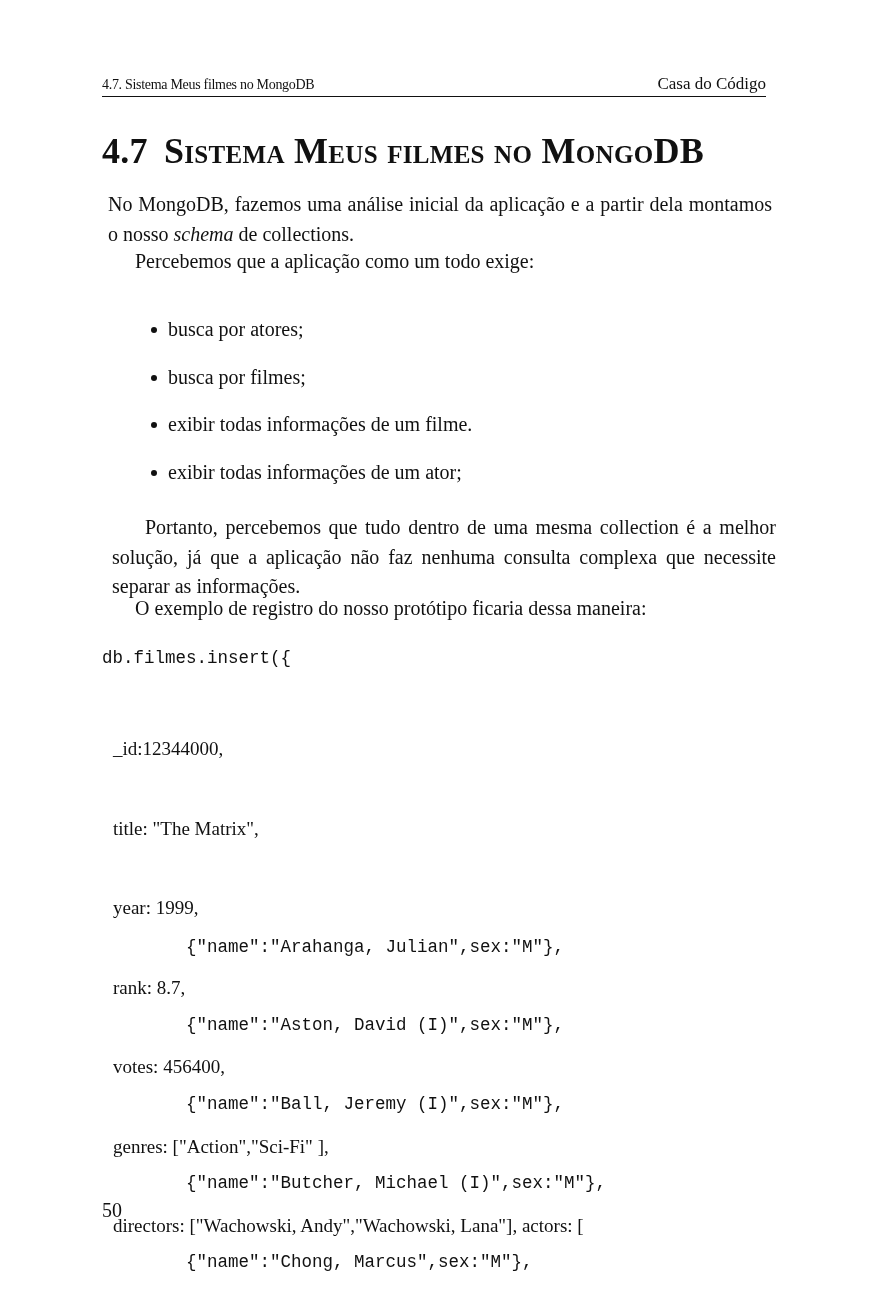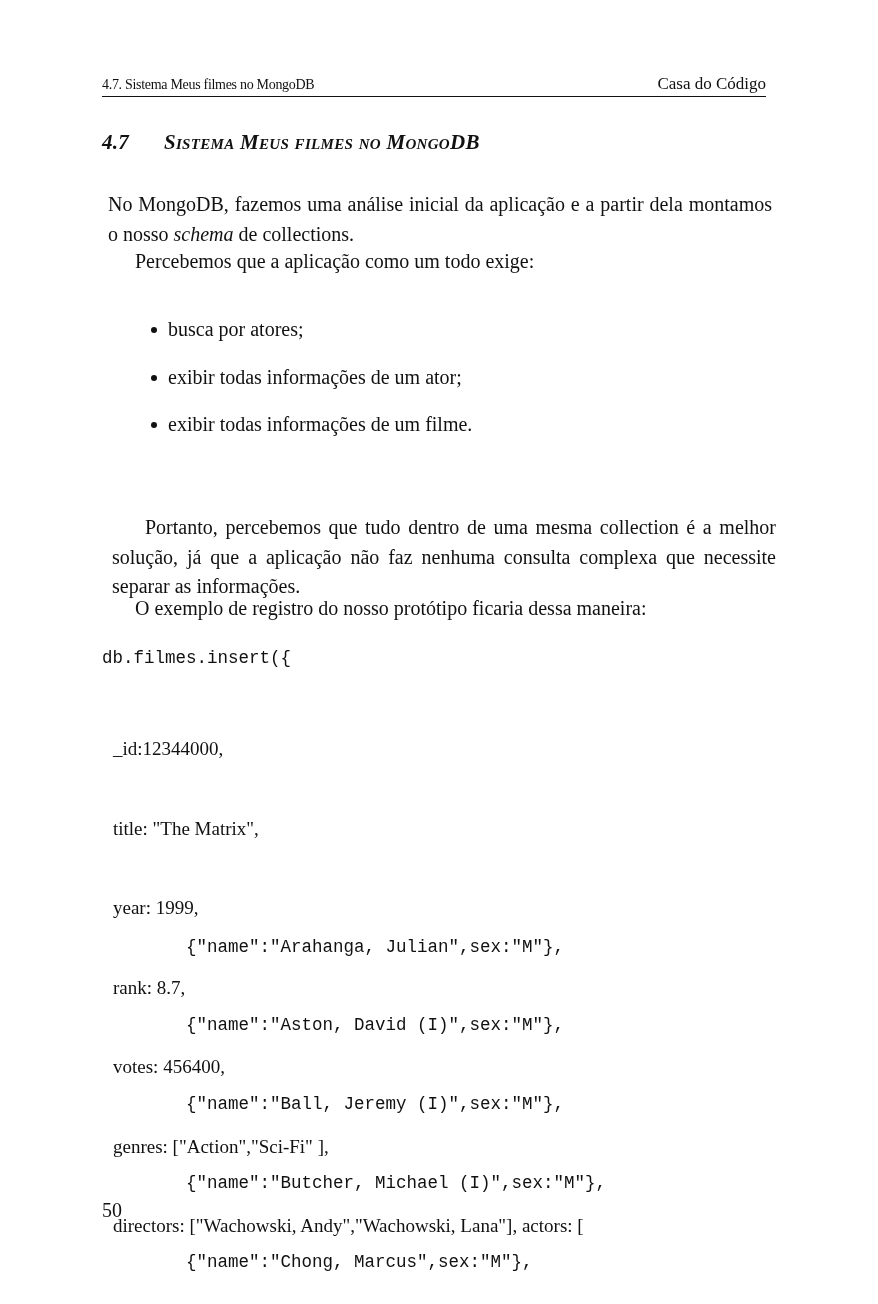--- a/index.html
+++ b/index.html
@@ -10,22 +10,22 @@
     }
     .header {
       position: absolute; left: 102px; top: 74px; width: 664px; height: 22px;
       border-bottom: 1.2px solid #111;
       font-size: 15px;
     }
     .header .left { position: absolute; left: 0; bottom: 3px; font-size: 14px; letter-spacing: -0.3px; }
     .header .right { position: absolute; right: 0; bottom: 2px; font-size: 17px; }
     .section-title {
       position: absolute; left: 102px; top: 130px;
-      font-size: 21px; font-weight: bold; white-space: nowrap;
-      font-variant: small-caps; letter-spacing: 0.3px; font-style: italic;
+      font-size: 36px; font-weight: bold; white-space: nowrap;
+      font-variant: small-caps; letter-spacing: 0.3px;
     }
     .section-title .num { display: inline-block; width: 62px; }
     .para {
       position: absolute; left: 102px; width: 664px;
       font-size: 20px; line-height: 29.5px; text-align: justify;
     }
     .para.indent { text-indent: 33px; }
     .p1 { top: 184px; }
     .p2 { top: 247px; }
     ul.bullets {
@@ -66,22 +66,23 @@
 <h2 class="section-title" style="margin:0">
   <span class="num">4.7</span><span>Sistema Meus filmes no MongoDB</span>
 </h2>
 
 <p class="para p1" style="margin:6px"><span>No MongoDB, fazemos uma análise inicial da aplicação e a partir dela montamos o nosso </span><em>schema</em><span> de collections.</span></p>
 
 <p class="para indent p2" style="margin:0">Percebemos que a aplicação como um todo exige:</p>
 
 <ul class="bullets">
   <li><span class="dot"></span><span>busca por atores;</span></li>
+  <li><span class="dot"></span><span>busca por filmes;</span></li>
+  <li><span class="dot"></span><span>exibir todas informações de um filme.</span></li>
   <li><span class="dot"></span><span>exibir todas informações de um ator;</span></li>
-  <li><span class="dot"></span><span>exibir todas informações de um filme.</span></li>
 </ul>
 
 <p class="para indent p3" style="margin:10px">Portanto, percebemos que tudo dentro de uma mesma collection é a melhor solução, já que a aplicação não faz nenhuma consulta complexa que necessite separar as informações.</p>
 <p class="para indent p4" style="margin:0">O exemplo de registro do nosso protótipo ficaria dessa maneira:</p>
 
 <div class="code-head">db.filmes.insert({</div>
 
 <div class="code-fields">
   <div>_id:12344000,</div>
   <div>title: "The Matrix",</div>

